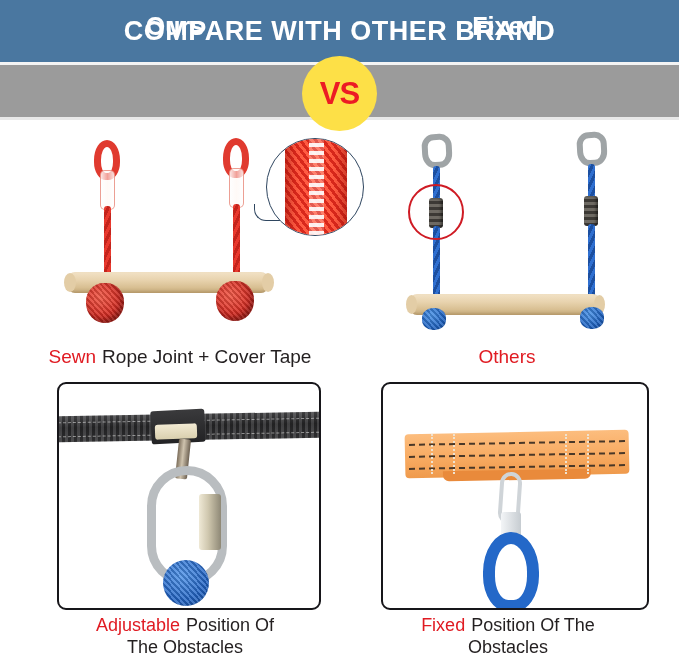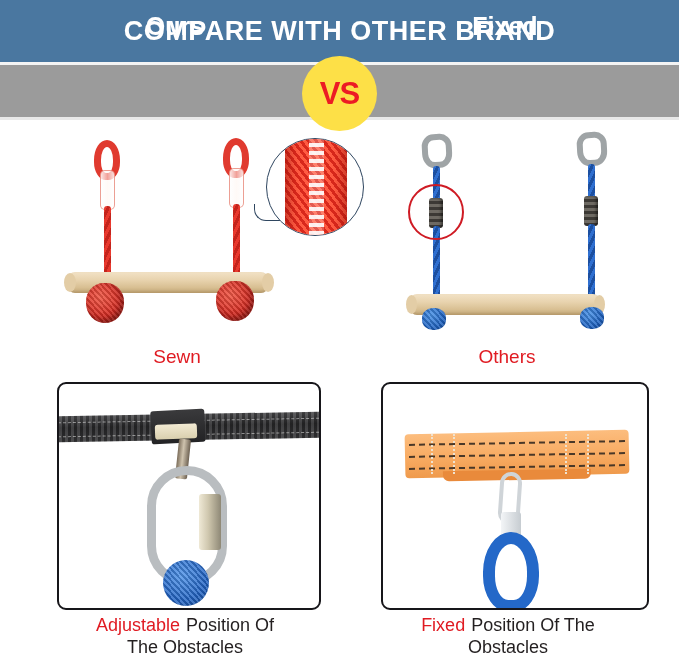--- a/index.html
+++ b/index.html
@@ -442,20 +442,21 @@
 
     <div class="wood-bar" style="left:60px;  top:168px; width:190px; height:21px;"></div>
     <div class="wood-cap" style="left:56px;  top:169px; width:11px;  height:19px;"></div>
     <div class="wood-cap" style="left:244px; top:169px; width:11px;  height:19px;"></div>
     <div class="blue-knot" style="left:72px;  top:182px;"></div>
     <div class="blue-knot" style="left:230px; top:181px;"></div>
   </div>
 
   <div class="mid-caption left">
     <span class="hl">Sewn</span>
+    <span>Rope Joint + Cover Tape</span>
   </div>
   <div class="mid-caption right">
     <span class="hl">Others</span>
   </div>
 
   <div class="photo-panel left">
     <div class="black-strap"></div>
     <div class="strap-stitch" style="top:36px;"></div>
     <div class="strap-stitch" style="top:50px;"></div>
     <div class="slider-block"></div>

